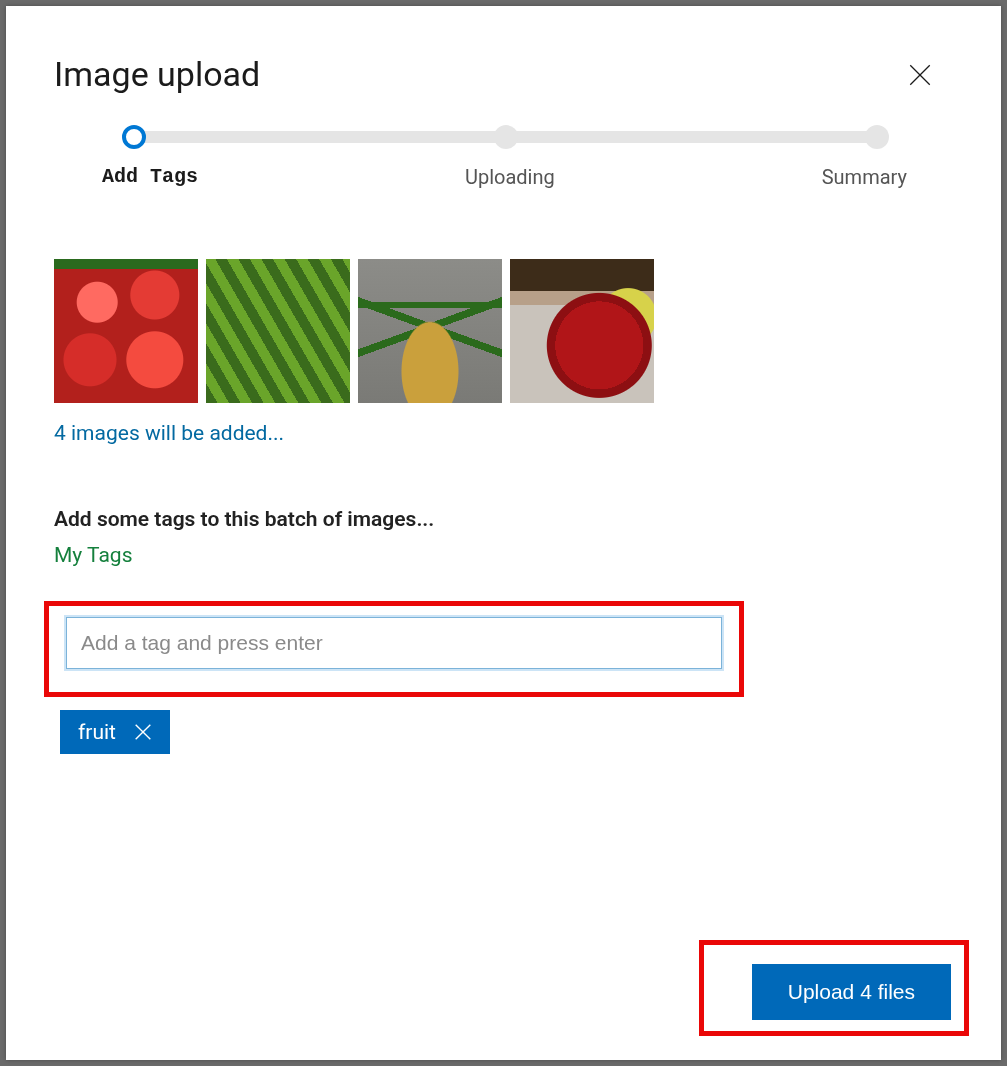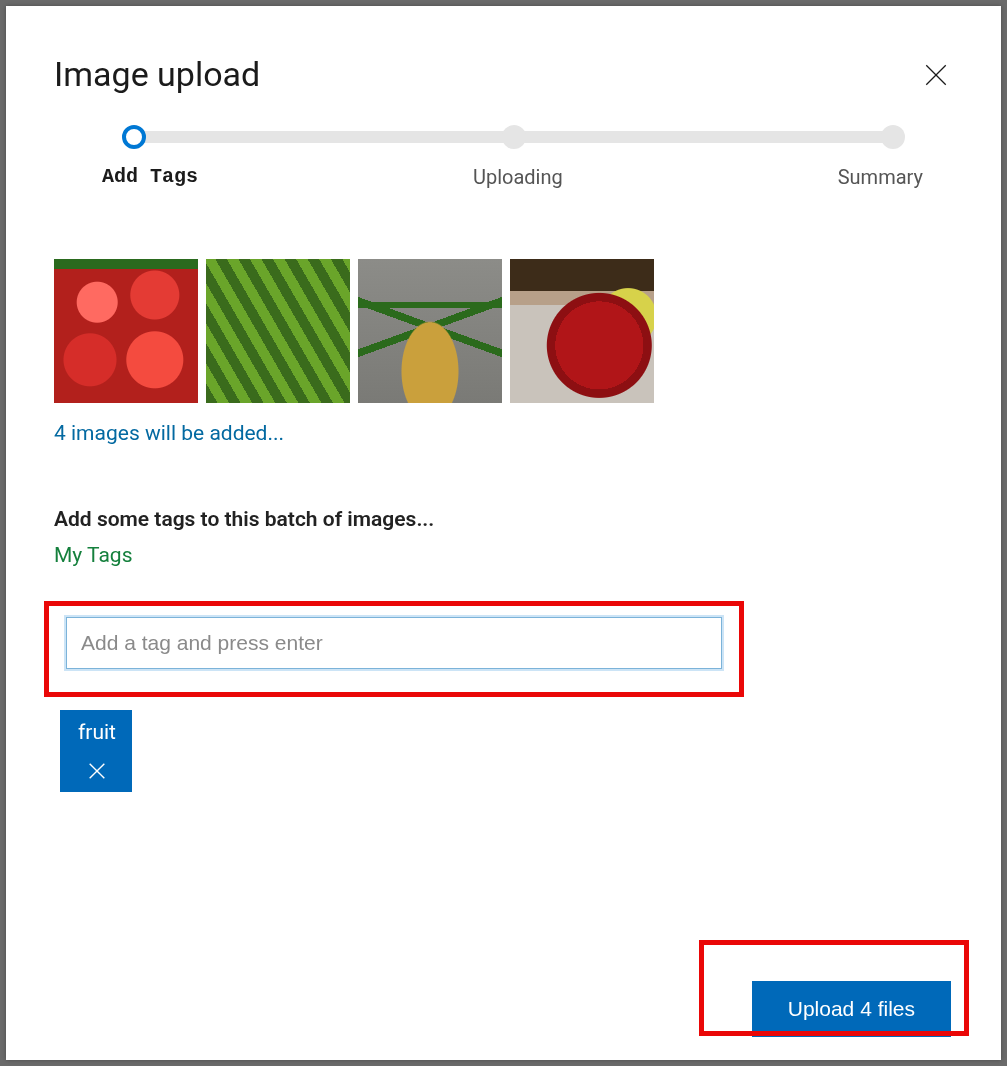--- a/index.html
+++ b/index.html
@@ -9,21 +9,21 @@
     background: #6a6a6a;
     width: 1007px;
     height: 1066px;
     position: relative;
   }
   .dialog {
     position: absolute;
     left: 6px; top: 6px; right: 6px; bottom: 6px;
     background: #fff;
     box-shadow: 0 0 4px rgba(0,0,0,0.3);
-    padding: 48px 48px 110px 48px;
+    padding: 48px 64px 110px 48px;
   }
   .dialog-header {
     display: flex;
     justify-content: space-between;
     align-items: flex-start;
   }
   .dialog-title {
     font-size: 34px;
     font-weight: 400;
     color: #1b1b1b;
@@ -160,26 +160,25 @@
   .tag-chip {
     position: absolute;
     left: 54px; top: 704px;
     background: #0069b9;
     color: #fff;
     display: flex;
     align-items: center;
     gap: 16px;
     padding: 10px 16px 10px 18px;
     font-size: 21px;
-    flex-direction: column;
   }
   .tag-chip svg { width: 22px; height: 22px; stroke: #fff; stroke-width: 1.5; }
   .upload-btn {
     position: absolute;
-    right: 50px; bottom: 23px;
+    right: 50px; bottom: 40px;
     background: #0069b9;
     color: #fff;
     border: none;
     font-size: 21px;
     padding: 16px 36px;
     cursor: pointer;
   }
 </style>
 </head>
 <body>

